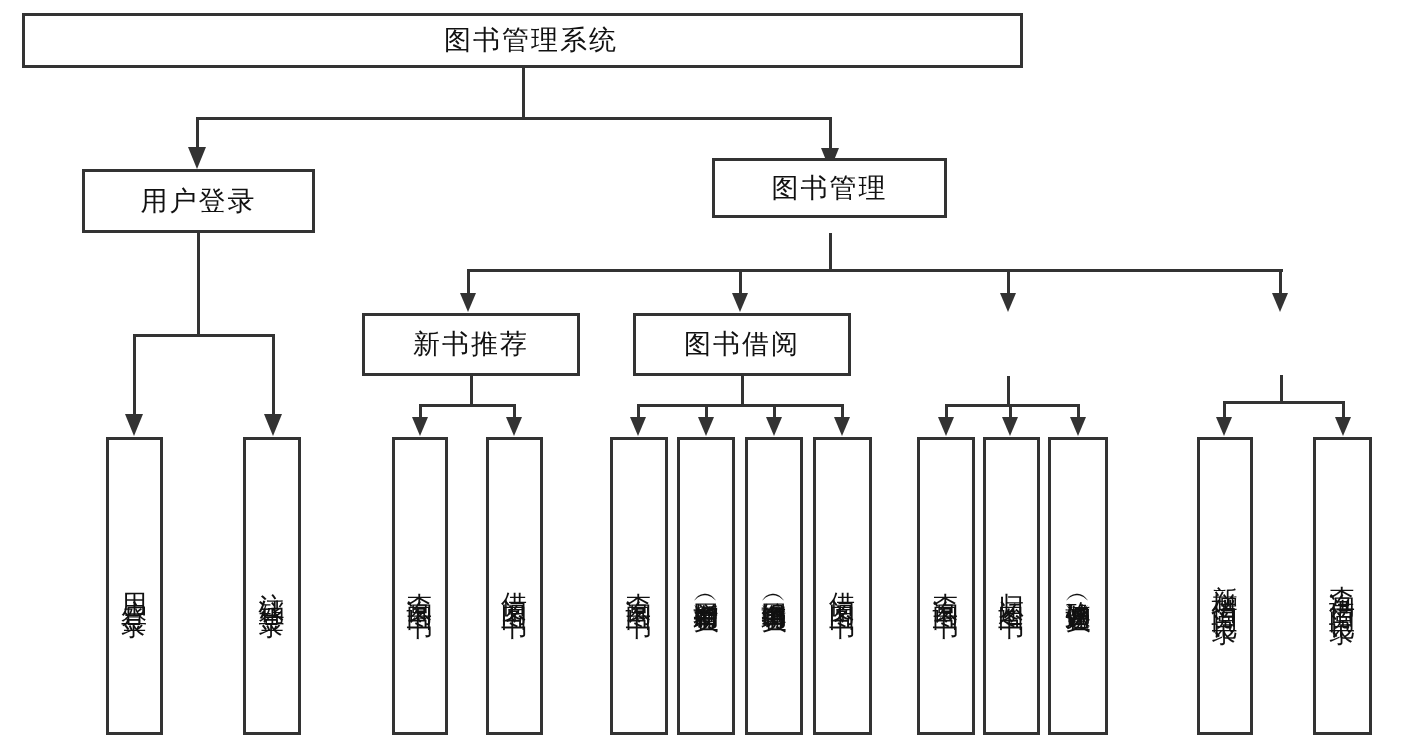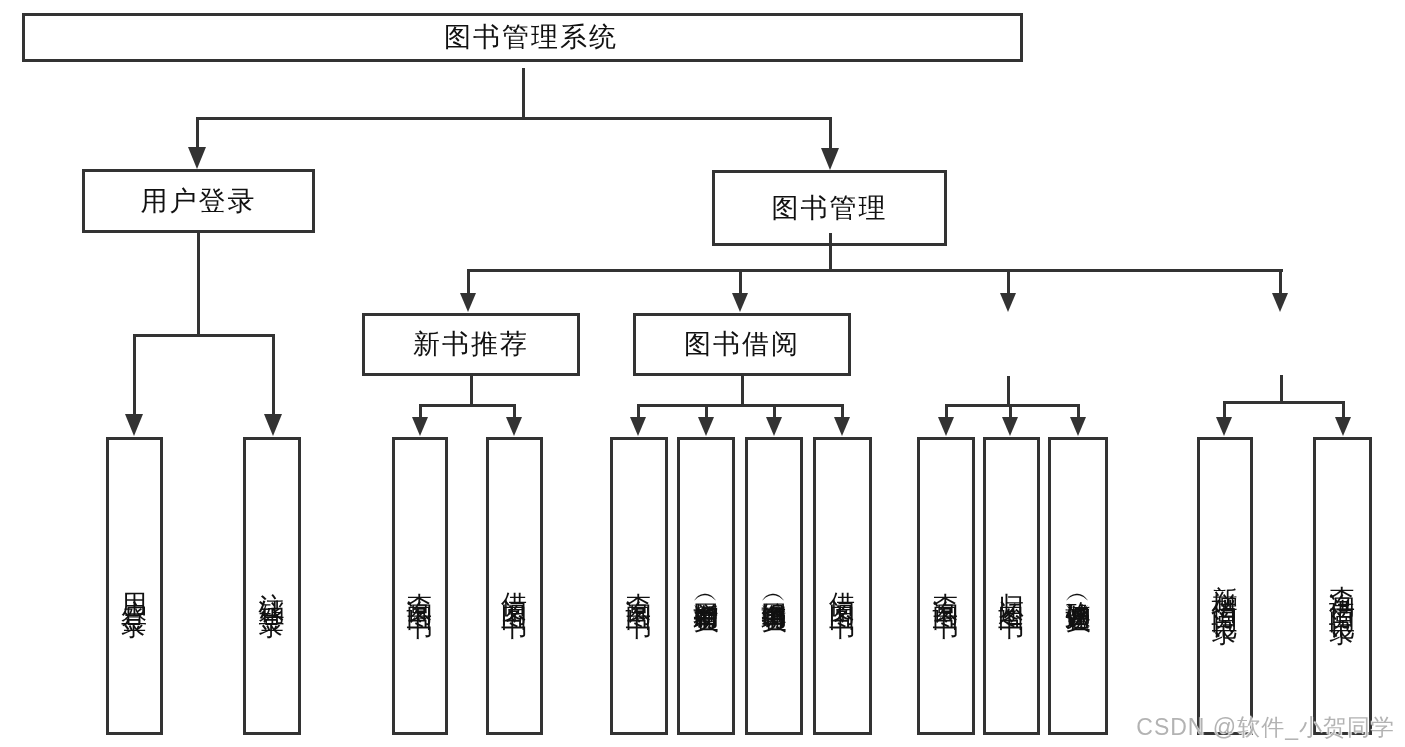--- a/index.html
+++ b/index.html
@@ -60,31 +60,31 @@
     color: var(--watermark);
     text-shadow: 1px 1px 1px #ffffff, -1px -1px 1px #ffffff;
     white-space: nowrap;
   }
 </style>
 </head>
 <body>
 
 <div id="canvas">
 
-  <div class="node h" style="left:22px; top:13px; width:1001px; height:49px;padding-left:17px;">图书管理系统</div>
+  <div class="node h" style="left:22px; top:13px; width:1001px; height:55px;padding-left:17px;">图书管理系统</div>
 
   <div class="vline" style="left:522px; top:68px; height:50px;"></div>
   <div class="hline" style="left:196px; top:117px; width:636px;"></div>
   <div class="vline" style="left:196px; top:117px; height:32px;"></div>
   <div class="arrow" style="left:188px; top:147px;"></div>
   <div class="vline" style="left:829px; top:117px; height:32px;"></div>
   <div class="arrow" style="left:821px; top:148px;"></div>
 
   <div class="node h" style="left:82px; top:169px; width:233px; height:64px;">用户登录</div>
-  <div class="node h" style="left:712px; top:170px; width:235px; height:76px;text-align:center;">图书管理</div>
+  <div class="node h" style="left:712px; top:158px; width:235px; height:60px;text-align:center;">图书管理</div>
 
   <div class="vline" style="left:197px; top:233px; height:103px;"></div>
   <div class="hline" style="left:133px; top:334px; width:141px;"></div>
   <div class="vline" style="left:133px; top:334px; height:82px;"></div>
   <div class="arrow" style="left:125px; top:414px;"></div>
   <div class="vline" style="left:272px; top:334px; height:82px;"></div>
   <div class="arrow" style="left:264px; top:414px;"></div>
 
   <div class="vline" style="left:829px; top:233px; height:39px;"></div>
   <div class="hline" style="left:467px; top:269px; width:816px;"></div>
@@ -145,15 +145,14 @@
   <div class="node v long" style="left:745px; top:437px; width:58px; height:298px;">编辑图书（管理员）</div>
   <div class="node v" style="left:813px; top:437px; width:59px; height:298px;">借阅图书</div>
 
   <div class="node v" style="left:917px; top:437px; width:58px; height:298px;">查询图书</div>
   <div class="node v" style="left:983px; top:437px; width:57px; height:298px;">归还图书</div>
   <div class="node v long" style="left:1048px; top:437px; width:60px; height:298px;">确认归还（管理员）</div>
 
   <div class="node v" style="left:1197px; top:437px; width:56px; height:298px;">新增借阅记录</div>
   <div class="node v" style="left:1313px; top:437px; width:59px; height:298px;">查询借阅记录</div>
 
-  <div class="watermark">CSDN @软件_小贺同学</div>
 
 </div>
 
 </body></html>

